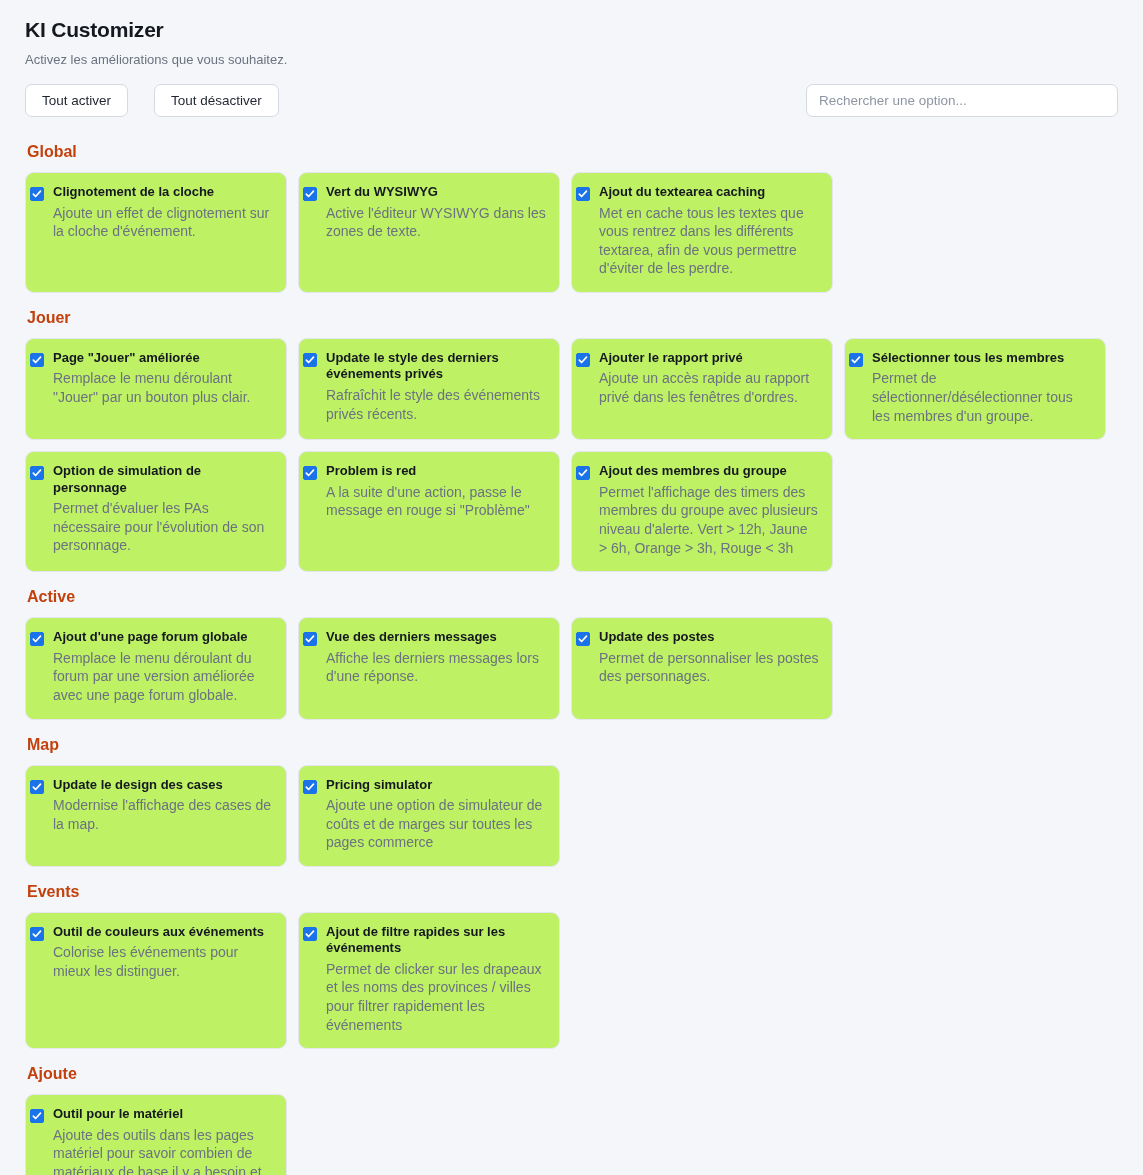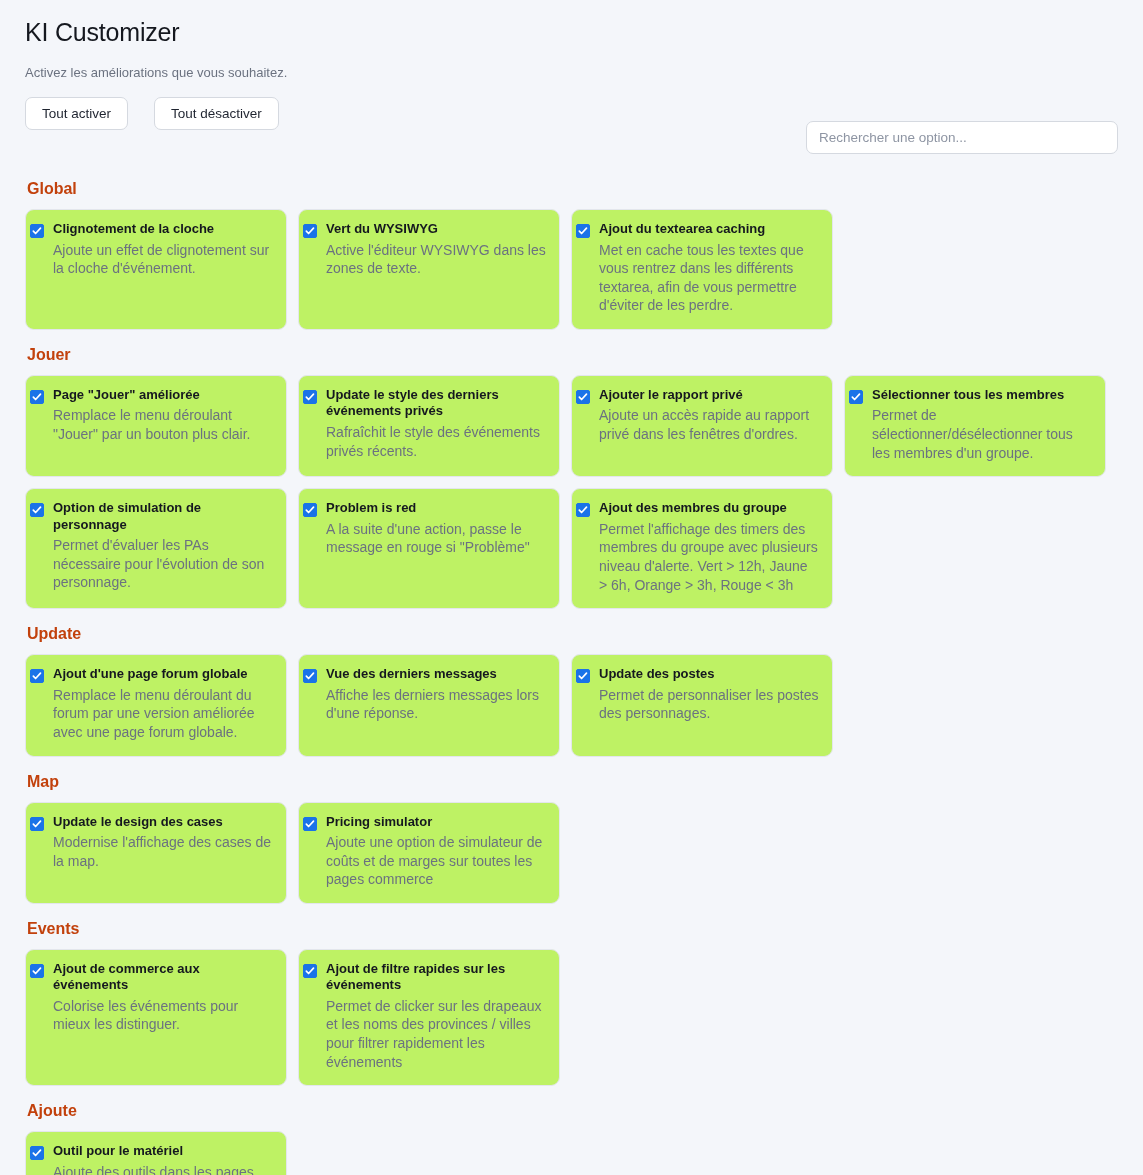--- a/index.html
+++ b/index.html
@@ -14,24 +14,24 @@
     font-family: "Liberation Sans", sans-serif;
     color: #1f2430;
     -webkit-font-smoothing: antialiased;
   }
   .page {
     padding: 18px 25px 40px 25px;
   }
 
   
   .app-title {
-    font-size: 25px;
-    font-weight: normal;
+    font-size: 21px;
+    font-weight: bold;
     letter-spacing: -0.2px;
-    margin: 0 0 18px 0;
+    margin: 0 0 10px 0;
     color: #15181f;
   }
   .app-subtitle {
     font-size: 13px;
     color: #6b7280;
     margin: 0 0 17px 0;
   }
   .toolbar {
     display: flex;
     align-items: flex-start;
@@ -49,21 +49,20 @@
     padding: 8px 16px;
     font-size: 13.5px;
     font-family: "Liberation Sans", sans-serif;
     color: #1f2430;
     cursor: pointer;
     line-height: 1.2;
     height: 33px;
   }
   .search-wrap {
     width: 312px;
-    margin-top: 24px;
   }
   .search-input {
     width: 100%;
     height: 33px;
     background: #ffffff;
     border: 1px solid #d5d9e0;
     border-radius: 7px;
     padding: 6px 12px;
     font-size: 13.5px;
     font-family: "Liberation Sans", sans-serif;
@@ -265,21 +264,21 @@
               </svg>
             </span>
             <div class="card-body">
               <div class="card-title">Ajout des membres du groupe</div>
               <div class="card-desc">Permet l'affichage des timers des membres du groupe avec plusieurs niveau d'alerte. Vert &gt; 12h, Jaune &gt; 6h, Orange &gt; 3h, Rouge &lt; 3h</div>
             </div>
           </div>
         </div>
       </div>
       <div class="section">
-        <h2 class="section-title">Update</h2>
+        <h2 class="section-title">Active</h2>
         <div class="grid">
           <div class="card">
             <span class="checkbox" role="checkbox" aria-checked="true">
               <svg viewBox="0 0 12 12" aria-hidden="true">
                 <path d="M1.6 6.2 L4.3 9 L10.2 2.6" fill="none" stroke="#ffffff" stroke-width="2" stroke-linecap="round" stroke-linejoin="round"></path>
               </svg>
             </span>
             <div class="card-body">
               <div class="card-title">Ajout d'une page forum globale</div>
               <div class="card-desc">Remplace le menu déroulant du forum par une version améliorée avec une page forum globale.</div>
@@ -339,21 +338,21 @@
       <div class="section">
         <h2 class="section-title">Events</h2>
         <div class="grid">
           <div class="card">
             <span class="checkbox" role="checkbox" aria-checked="true">
               <svg viewBox="0 0 12 12" aria-hidden="true">
                 <path d="M1.6 6.2 L4.3 9 L10.2 2.6" fill="none" stroke="#ffffff" stroke-width="2" stroke-linecap="round" stroke-linejoin="round"></path>
               </svg>
             </span>
             <div class="card-body">
-              <div class="card-title">Ajout de commerce aux événements</div>
+              <div class="card-title">Outil de couleurs aux événements</div>
               <div class="card-desc">Colorise les événements pour mieux les distinguer.</div>
             </div>
           </div>
           <div class="card">
             <span class="checkbox" role="checkbox" aria-checked="true">
               <svg viewBox="0 0 12 12" aria-hidden="true">
                 <path d="M1.6 6.2 L4.3 9 L10.2 2.6" fill="none" stroke="#ffffff" stroke-width="2" stroke-linecap="round" stroke-linejoin="round"></path>
               </svg>
             </span>
             <div class="card-body">

